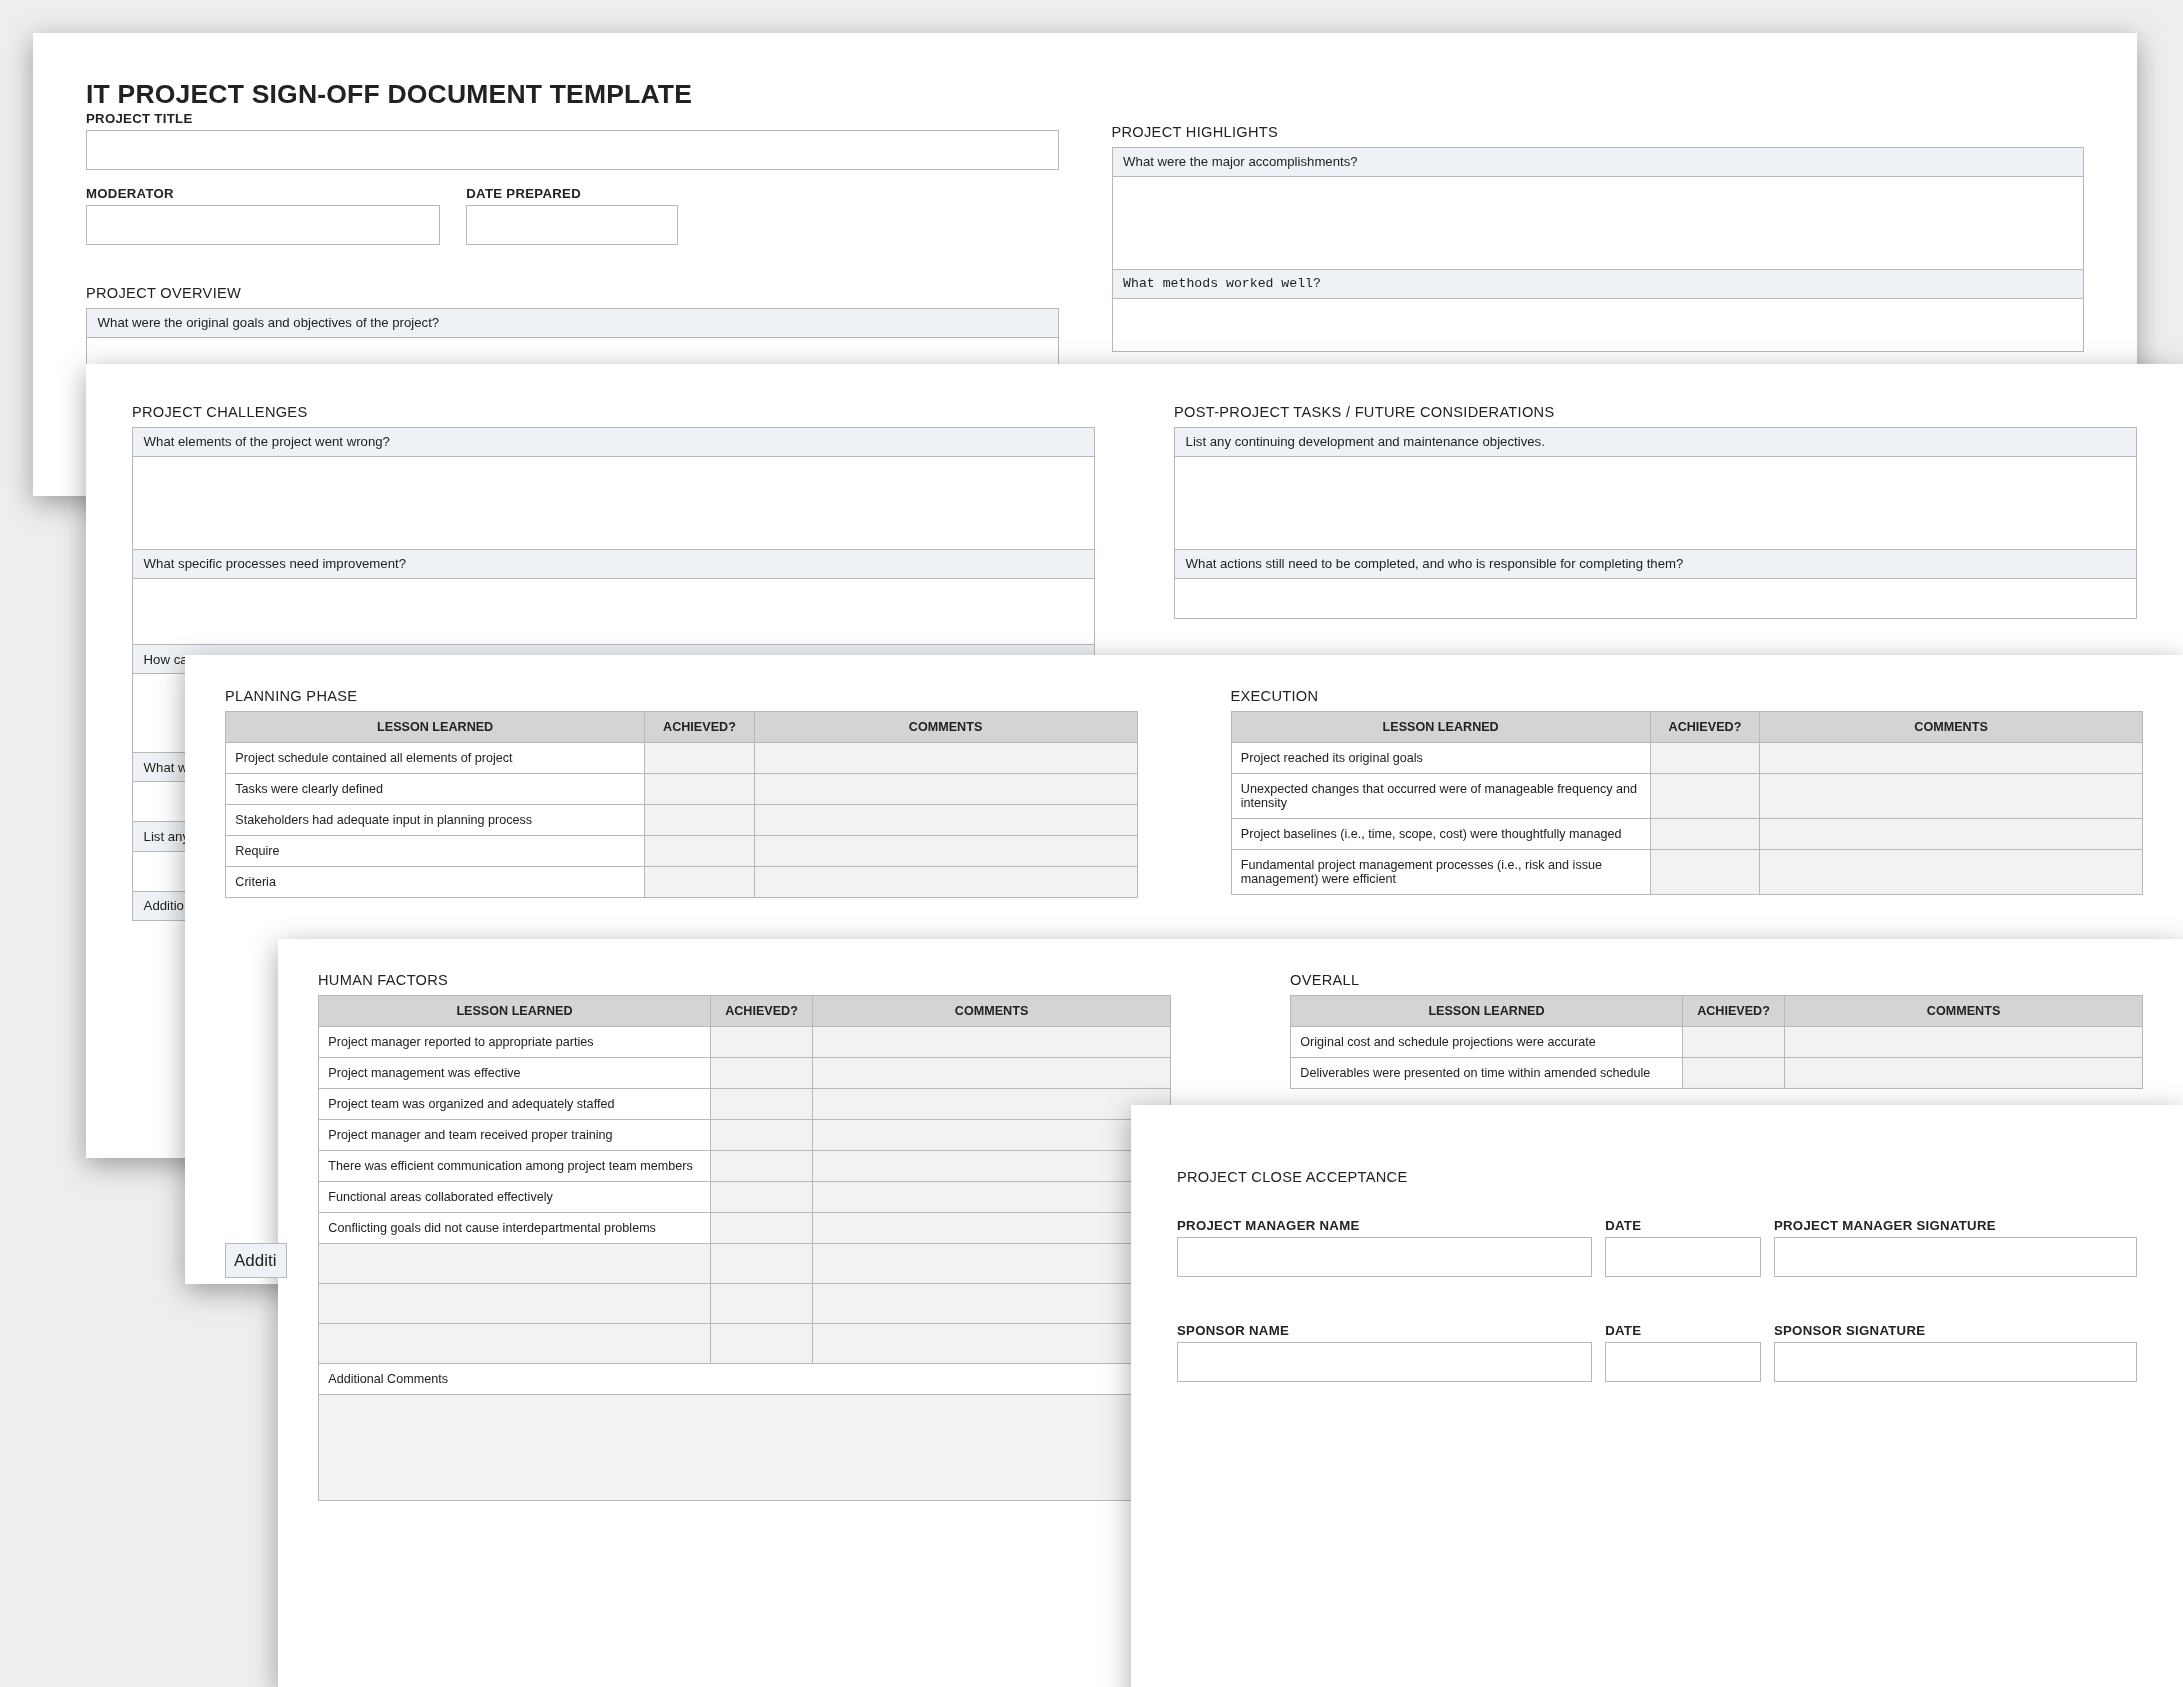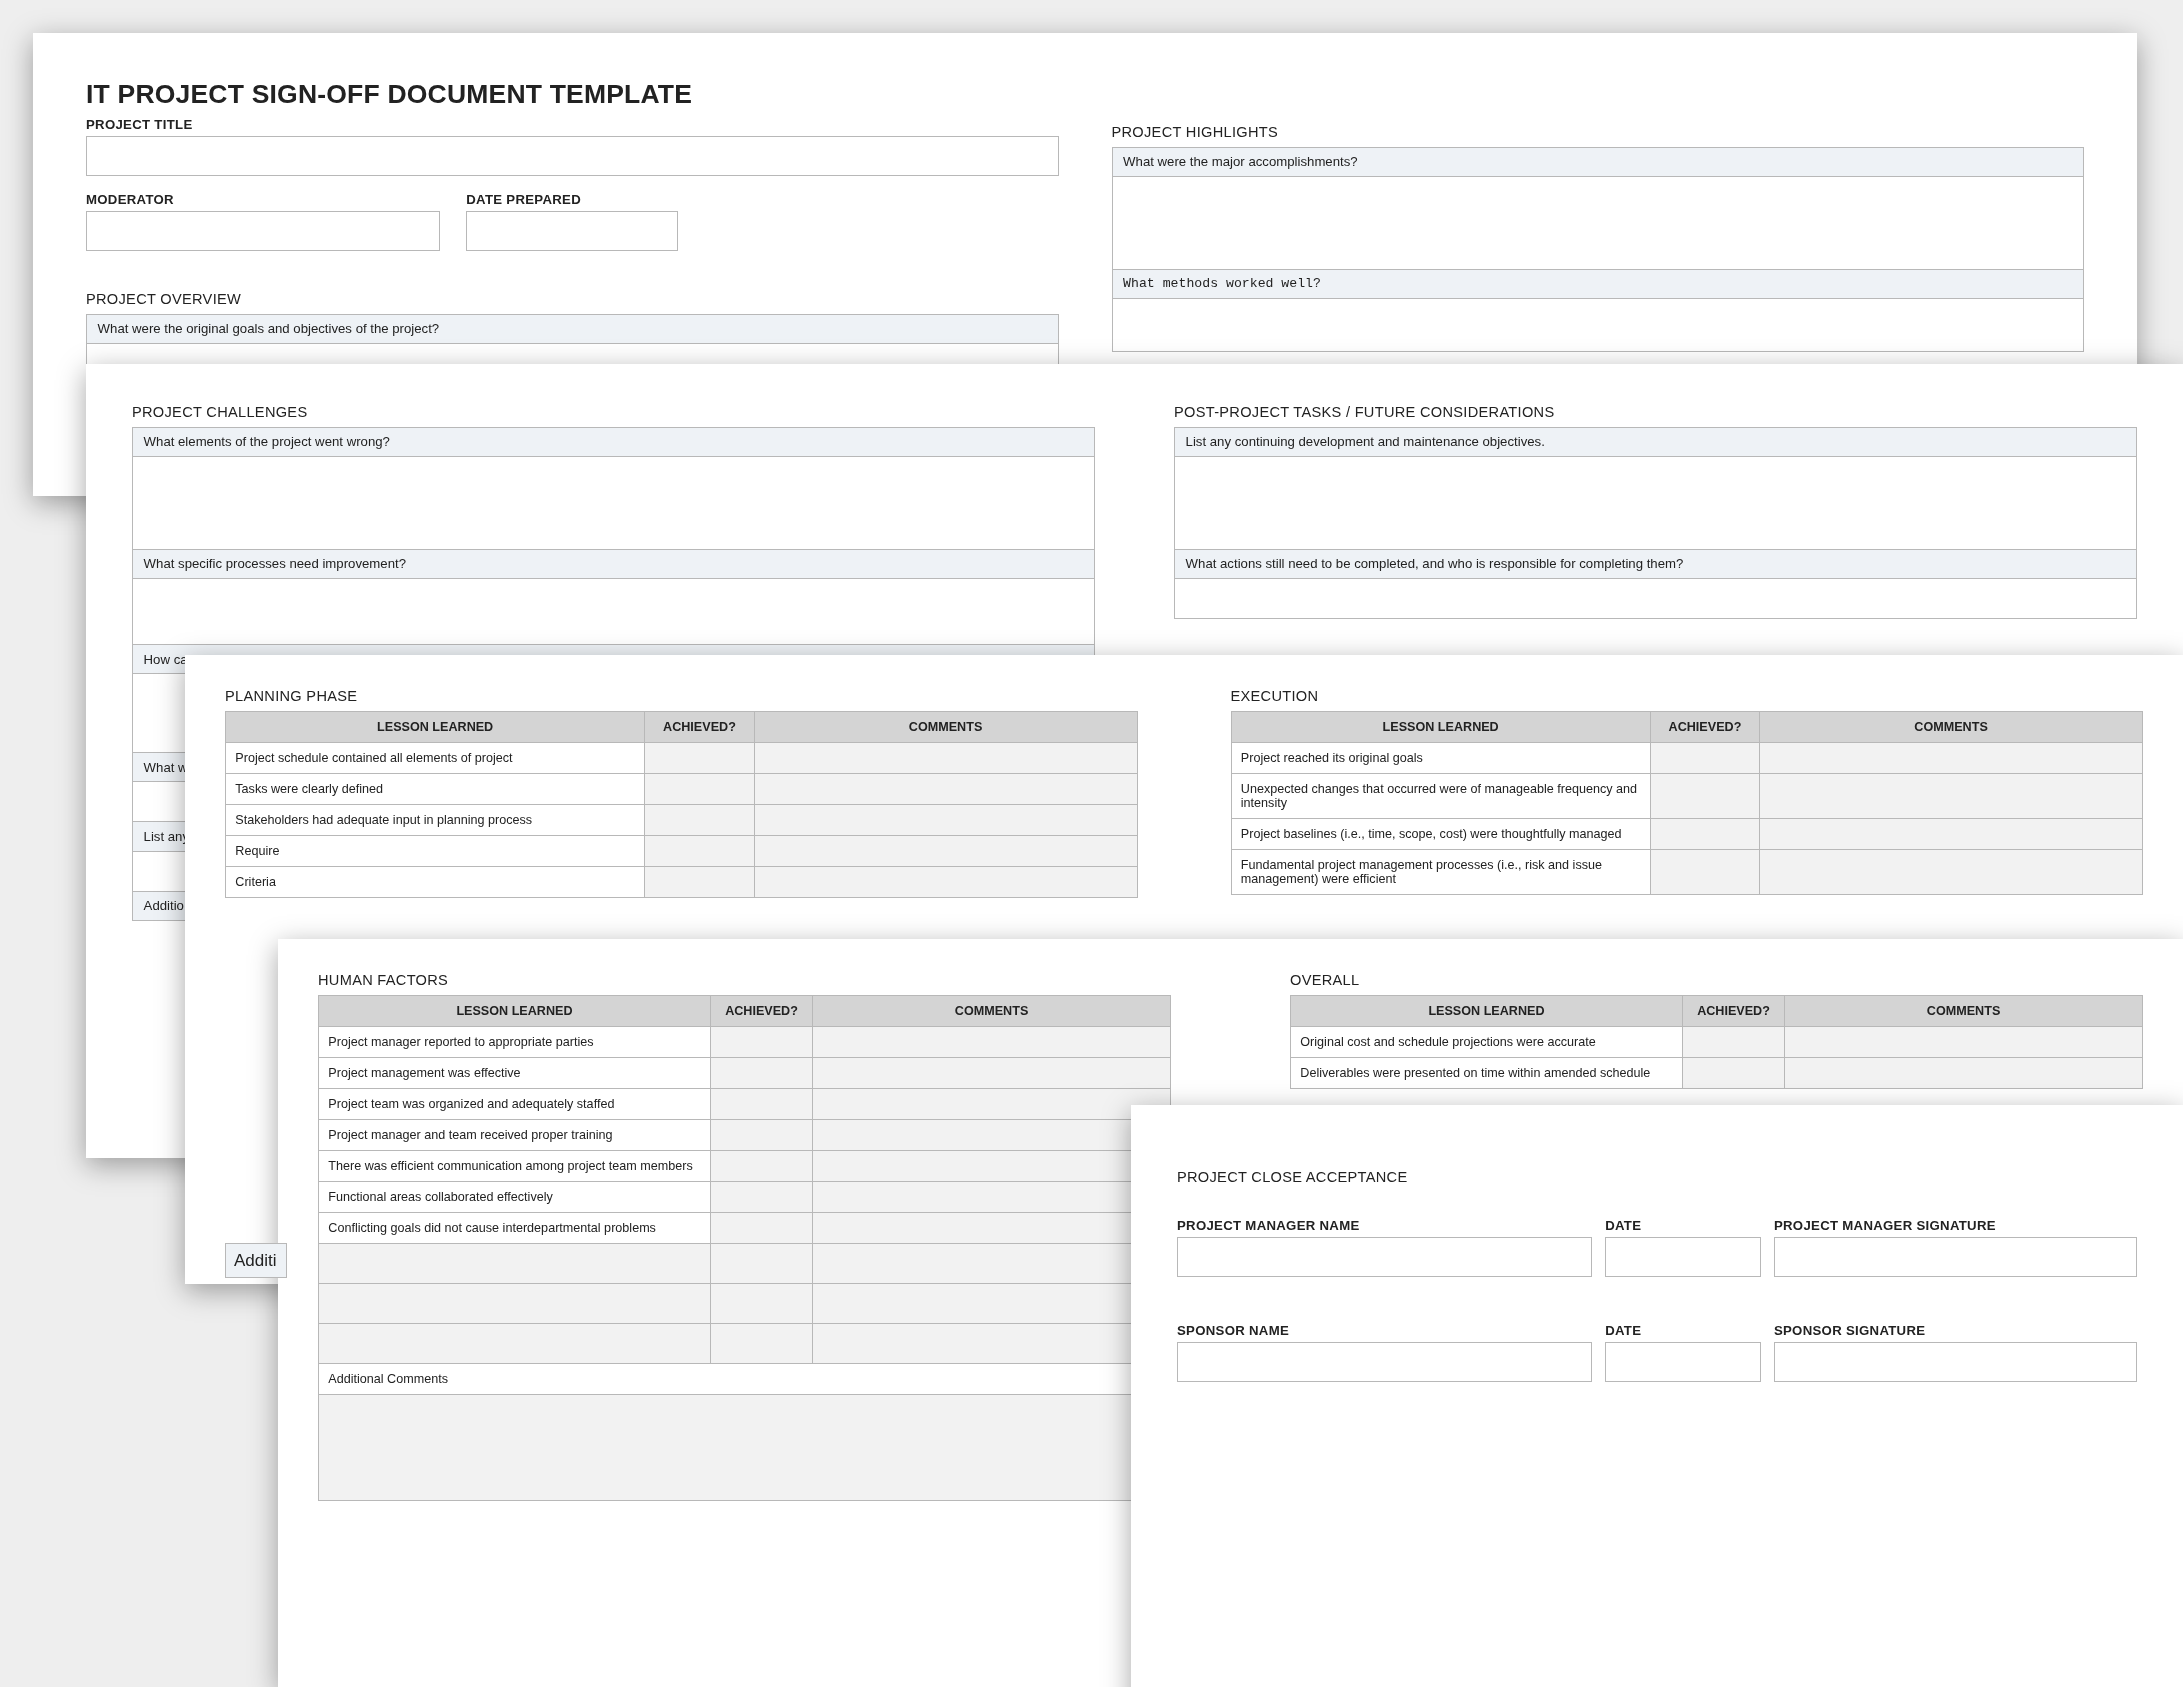--- a/index.html
+++ b/index.html
@@ -14,21 +14,21 @@
   }
   .page {
     position: absolute;
     background: #ffffff;
     box-shadow: 0 6.6px 26.5px rgba(0,0,0,0.35);
   }
   .main-title {
     font-size: 26.5px;
     font-weight: 700;
     letter-spacing: 0.2px;
-    margin-bottom: 7px;
+    margin-bottom: 1px;
   }
   .field-label {
     font-size: 13.2px;
     font-weight: 700;
     letter-spacing: 0.3px;
     margin-bottom: 4px;
   }
   .section-label {
     font-size: 14.6px;
     font-weight: 400;

